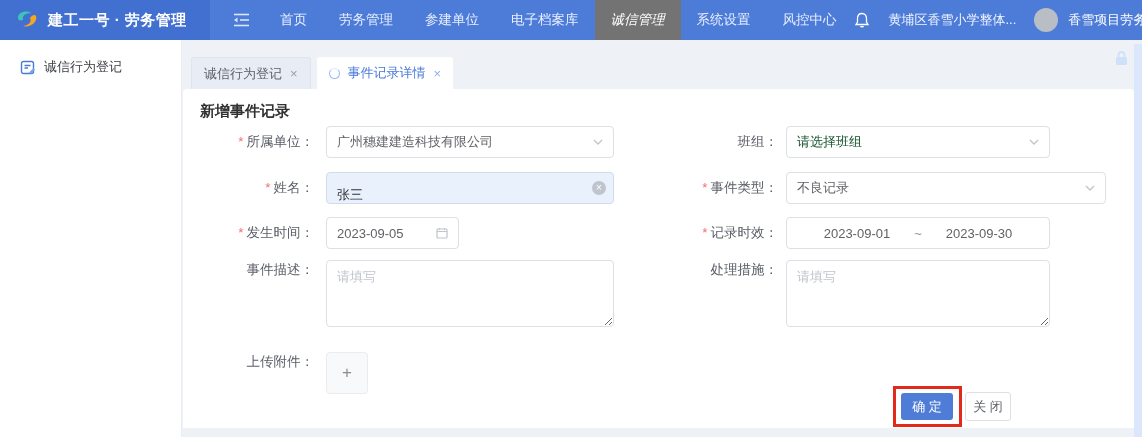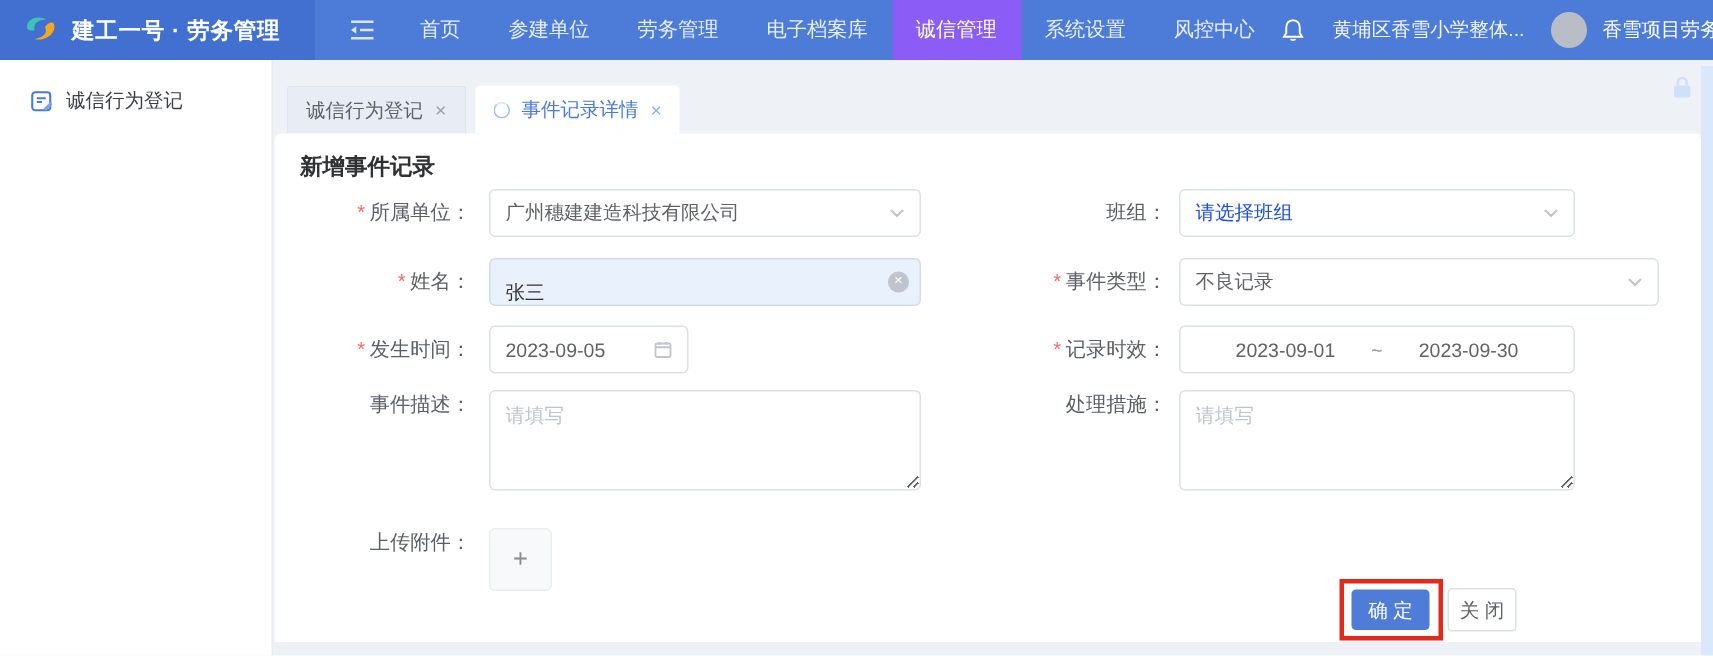--- a/index.html
+++ b/index.html
@@ -6,21 +6,21 @@
   html,body { width:1142px; height:437px; overflow:hidden; }
   body { font-family:"Liberation Sans","DejaVu Sans",sans-serif; background:#eef1f6; position:relative; }
 
   
   .navbar { position:absolute; top:0; left:0; width:1142px; height:40px; background:#4d7bd8; display:flex; align-items:center; z-index:5; }
   .logo { width:210px; height:40px; background:#4270d1; display:flex; align-items:center; padding-left:14px; gap:8px; flex:none; }
   .logo-text { color:#fff; font-size:15px; font-weight:bold; letter-spacing:.5px; white-space:nowrap; }
   .fold-icon { margin-left:14px; width:34px; height:40px; display:flex; align-items:center; justify-content:center; cursor:pointer; flex:none; }
   .nav-menu { display:flex; height:40px; align-items:stretch; margin-left:6px; }
   .nav-item { color:#e8efff; font-size:13.5px; padding:0 16px; display:flex; align-items:center; cursor:pointer; white-space:nowrap; }
-  .nav-item.active { background:#8b5cf6; color:#fff; }
+  .nav-item.active { background:#737373; color:#fff;font-style:italic; }
   .nav-right { margin-left:auto; display:flex; align-items:center; gap:18px; padding-right:18px; color:#fff; }
   .bell { width:18px; height:18px; cursor:pointer; }
   .project-name { font-size:13px; color:#f2f6ff; cursor:pointer; white-space:nowrap; }
   .avatar { width:24px; height:24px; border-radius:50%; background:#b9bec6; cursor:pointer; flex:none; }
   .user-name { font-size:13px; color:#fff; cursor:pointer; white-space:nowrap; margin-left:-8px; }
 
   
   .sidebar { position:absolute; top:40px; left:0; width:182px; height:397px; background:#fff; border-right:1px solid #e9ecf2; }
   .side-item { display:flex; align-items:center; gap:9px; padding:18px 0 0 20px; cursor:pointer; }
   .side-item span.lbl { font-size:13px; color:#3c3f44; }
@@ -38,21 +38,21 @@
   .right-strip { position:absolute; top:44px; right:0; width:8px; height:393px; background:#dbe7fa; }
 
   
   .panel { position:absolute; top:89px; left:183px; width:951px; height:339px; background:#fff; border-radius:4px 4px 0 0; }
   .form-title { position:absolute; left:200px; top:102px; font-size:15px; font-weight:bold; color:#303133; }
 
   .f-label { position:absolute; width:128px; text-align:right; font-size:13.5px; color:#5a5e66; line-height:32px; white-space:nowrap; }
   .req { color:#f56c6c; margin-right:3px; }
   .ctrl { position:absolute; height:32px; border:1px solid #dcdfe6; border-radius:4px; background:#fff; display:flex; align-items:center; padding:0 10px; font-size:13px; color:#606266; cursor:pointer; }
   .ctrl .txt { flex:1; white-space:nowrap; overflow:hidden; text-overflow:ellipsis; }
-  .ctrl .placeholder { color:#1d4ed8; }
+  .ctrl .placeholder { color:#14532d; }
   .chev { flex:none; margin-left:6px; }
   input.text-input { position:absolute; height:32px; border:1px solid #d4dbe8; border-radius:4px; background:#e9f1fd; font-size:13px; color:#303133; padding:14px 28px 0 10px; font-family:inherit; outline:none; }
   .clear-ic { position:absolute; width:14px; height:14px; border-radius:50%; background:#c0c4cc; color:#fff; font-size:10px; line-height:14px; text-align:center; cursor:pointer; }
   .range { justify-content:center; gap:24px; cursor:text; }
   textarea.ta { position:absolute; border:1px solid #dcdfe6; border-radius:4px; font-size:13px; color:#606266; padding:7px 10px; font-family:inherit; resize:both; outline:none; }
   textarea.ta::placeholder { color:#c0c4cc; }
   .upload { position:absolute; width:42px; height:42px; background:#f8f9fa; border:1px solid #ececec; border-radius:4px; display:flex; align-items:center; justify-content:center; font-size:17px; color:#8c8c8c; cursor:pointer; }
 
   .btn-confirm { position:absolute; left:901px; top:393px; width:52px; height:27px; background:#4e7cd6; color:#fff; border:none; border-radius:3px; font-size:13px; cursor:pointer; font-family:inherit; }
   .btn-close { position:absolute; left:965px; top:392px; width:46px; height:29px; background:#fff; color:#5f6368; border:1px solid #dcdfe6; border-radius:3px; font-size:13px; cursor:pointer; font-family:inherit; }
@@ -76,22 +76,22 @@
       <g stroke="#dbe6fb" stroke-width="1.6" fill="none">
         <path d="M1 1.5 H16"></path>
           <path d="M7 7 H16"></path>
           <path d="M1 12.5 H16"></path>
       </g>
       <path d="M4.5 4.5 L1 7 L4.5 9.5 Z" fill="#dbe6fb"></path>
     </svg>
   </div>
   <div class="nav-menu">
     <div class="nav-item">首页</div>
+    <div class="nav-item">劳务管理</div>
     <div class="nav-item">参建单位</div>
-    <div class="nav-item">劳务管理</div>
     <div class="nav-item">电子档案库</div>
     <div class="nav-item active">诚信管理</div>
     <div class="nav-item">系统设置</div>
     <div class="nav-item">风控中心</div>
   </div>
   <div class="nav-right">
     <div class="bell">
       <svg width="18" height="18" viewBox="0 0 18 18" fill="none" stroke="#fff" stroke-width="1.3">
         <path d="M9 2.5 C6 2.5 4.5 4.8 4.5 7.5 V11 L3 13.5 H15 L13.5 11 V7.5 C13.5 4.8 12 2.5 9 2.5 Z"></path>
         <path d="M7.5 15 C7.8 16 10.2 16 10.5 15"></path>

